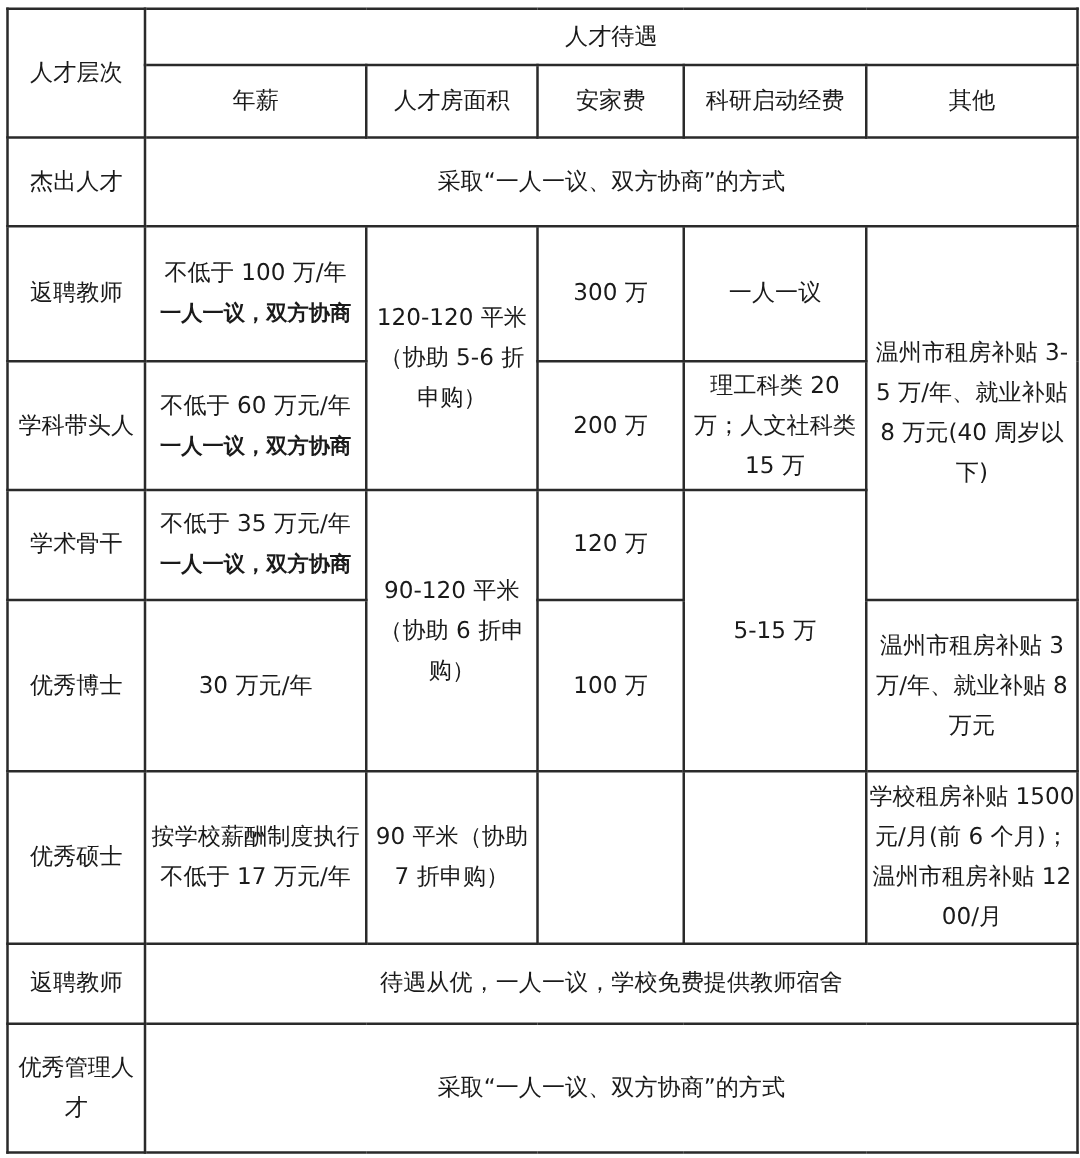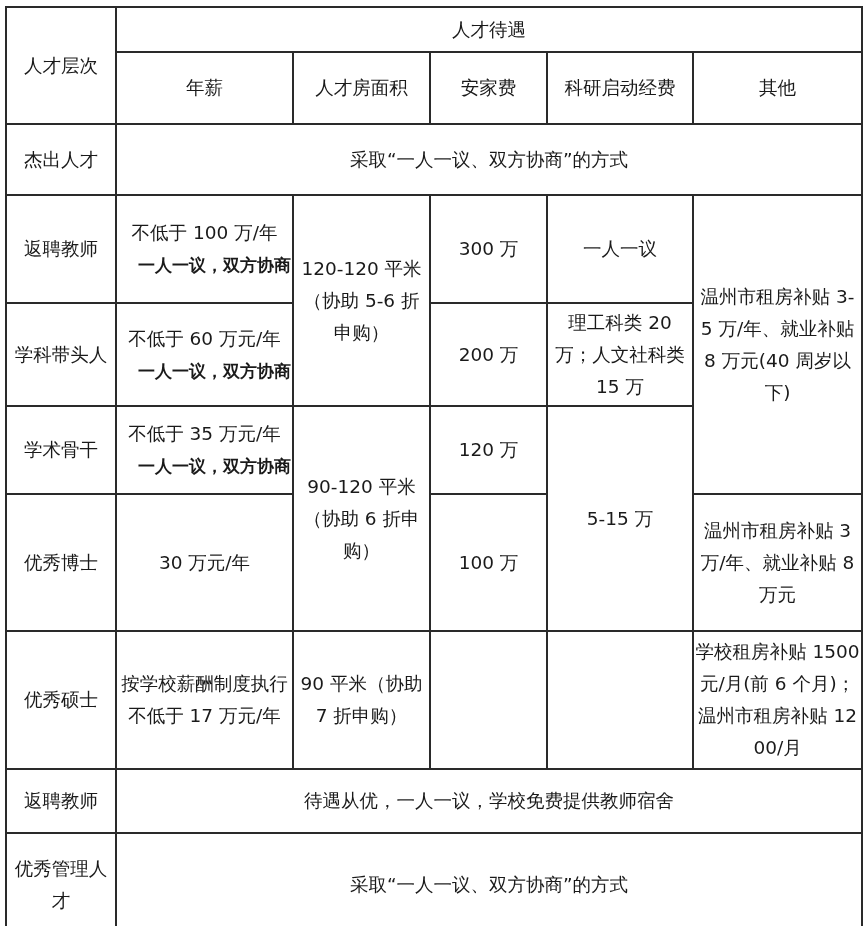--- a/index.html
+++ b/index.html
@@ -14,42 +14,42 @@
     border: 2px solid #2a2a2a;
     text-align: center; vertical-align: middle;
     padding: 0 1px;
     font-size: 18.5px; line-height: 32px;
     font-weight: normal;
     overflow: hidden;
     word-break: break-all;
   }
   th.hdr { font-weight: bold; font-size: 19px; }
   td.lvl { font-size: 19px; }
-  .bold { font-weight: bold; font-size: 17px; text-align: right; }
+  .bold { font-weight: bold; font-size: 17px; }
   .line { display: block; white-space: nowrap; }
 </style>
 </head>
 <body>
 
 <table class="policy">
   <colgroup>
     <col style="width:110px">
       <col style="width:177px">
       <col style="width:137px">
     <col style="width:117px">
       <col style="width:146px">
       <col style="width:169px">
   </colgroup>
 
   <tbody>
       <tr style="height:45px">
     <th class="hdr" rowspan="2">人才层次</th>
     <th class="hdr" colspan="5">人才待遇</th>
   </tr>
-  <tr style="height:72px">
+  <tr style="height:58px">
     <th class="hdr">年薪</th>
     <th class="hdr">人才房面积</th>
     <th class="hdr">安家费</th>
     <th class="hdr">科研启动经费</th>
     <th class="hdr">其他</th>
   </tr>
 
   <tr style="height:71px">
     <td class="lvl">杰出人才</td>
     <td colspan="5">采取“一人一议、双方协商”的方式</td>

